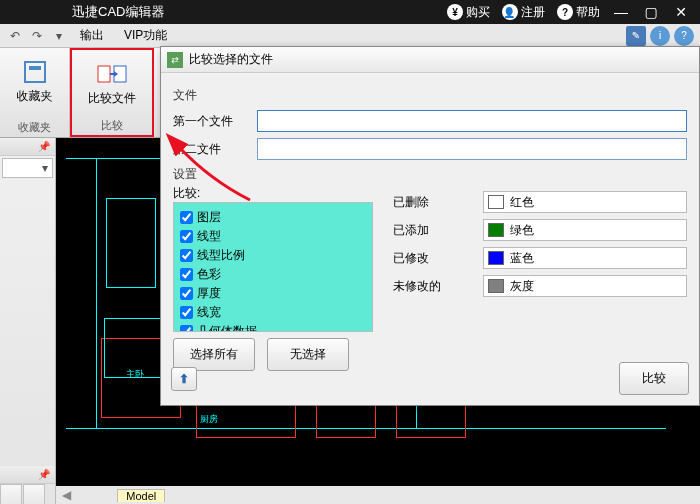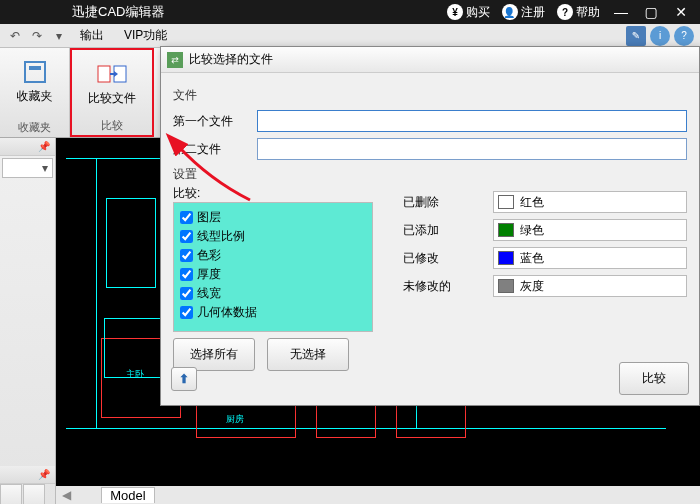--- a/index.html
+++ b/index.html
@@ -38,37 +38,37 @@
   .vtab { width: 22px; height: 20px; background: linear-gradient(#f8f8f8,#e8e8e8); border: 1px solid #c0c0c0; border-bottom: none; margin-right: 1px; cursor: pointer; }
   
   .canvas { flex: 1; background: #000; position: relative; overflow: hidden; }
   .cad-line { position: absolute; background: #0ff; }
   .cad-line.h { height: 1px; }
   .cad-line.v { width: 1px; }
   .cad-box { position: absolute; border: 1px solid #f33; }
   .cad-box.c { border-color: #0ff; }
   .txt { position: absolute; color: #0ff; font-size: 9px; }
   .statusbar-bot { position: absolute; bottom: 0; left: 56px; right: 0; height: 18px; background: #e8e8e8; display: flex; align-items: center; }
-  .model-tab { padding: 0 8px; background: #ffffff; border: 1px solid #bbb; border-bottom: none; font-size: 13px; margin-left: 30px; }
+  .model-tab { padding: 0 8px; background: #fef9c3; border: 1px solid #bbb; border-bottom: none; font-size: 11px; margin-left: 46px; }
   
   .dialog { position: absolute; left: 160px; top: 46px; width: 540px; height: 360px; background: #f0f0f0; border: 1px solid #888; box-shadow: 2px 2px 8px rgba(0,0,0,.3); }
   .dlg-title { height: 26px; background: linear-gradient(#fdfdfd,#e8e8e8); display: flex; align-items: center; padding: 0 6px; border-bottom: 1px solid #ccc; }
   .dlg-title .dicon { width: 16px; height: 16px; background: #5a9e5a; margin-right: 6px; display: flex; align-items: center; justify-content: center; color: #fff; font-size: 9px; }
   .dlg-body { padding: 8px 12px; }
   .fieldrow { display: flex; align-items: center; margin: 6px 0; }
   .fieldrow label { width: 84px; }
   .fieldrow input { flex: 1; height: 22px; border: 1px solid #7a9ecc; padding: 0 4px; }
   .section-lbl { margin: 6px 0 2px; color: #333; }
   .cols { display: flex; gap: 20px; }
   .chklist { border: 1px solid #bbb; background: #5eead4; width: 200px; height: 130px; padding: 4px 6px; overflow: auto; }
   .chk { display: flex; align-items: center; margin: 2px 0; }
   .chk input { margin-right: 4px; }
   .btnrow { display: flex; gap: 12px; margin-top: 6px; }
   .btn { min-width: 82px; height: 33px; background: linear-gradient(#fdfdfd,#e4e4e4); border: 1px solid #a0a0a0; border-radius: 3px; cursor: pointer; display: flex; align-items: center; justify-content: center; }
-  .colorlist { flex: 1; margin-left: 10px; }
+  .colorlist { flex: 1; }
   .colorrow { display: flex; align-items: center; margin: 6px 0; }
   .colorrow .cl { width: 90px; }
   .swatch { width: 16px; height: 14px; border: 1px solid #666; margin-right: 6px; }
   .colorsel { flex: 1; display: flex; align-items: center; border: 1px solid #bbb; height: 22px; padding: 0 4px; background: #fff; cursor: pointer; }
   .colorsel .sp { flex: 1; }
   .dlg-footer { position: absolute; left: 10px; right: 10px; bottom: 10px; display: flex; align-items: center; }
   .up-btn { width: 26px; height: 24px; border: 1px solid #a0a0a0; background: linear-gradient(#fdfdfd,#e4e4e4); border-radius: 3px; display: flex; align-items: center; justify-content: center; color: #2a68b0; cursor: pointer; font-weight: bold; }
   
   .arrow { position: absolute; left: 170px; top: 140px; pointer-events: none; }
   .arrow svg { overflow: visible; }
@@ -159,21 +159,21 @@
     <div class="cad-line h" style="left:10px;top:20px;width:600px"></div>
     <div class="cad-line h" style="left:10px;top:290px;width:600px"></div>
     <div class="cad-line v" style="left:40px;top:20px;height:270px"></div>
     <div class="cad-line v" style="left:360px;top:20px;height:270px"></div>
     <div class="cad-box" style="left:45px;top:200px;width:80px;height:80px"></div>
     <div class="cad-box" style="left:140px;top:260px;width:100px;height:40px"></div>
     <div class="cad-box" style="left:260px;top:260px;width:60px;height:40px"></div>
     <div class="cad-box" style="left:340px;top:260px;width:70px;height:40px"></div>
     <div class="cad-box c" style="left:50px;top:60px;width:50px;height:90px"></div>
     <div class="cad-box c" style="left:48px;top:180px;width:70px;height:60px"></div>
-    <span class="txt" style="left:170px;top:275px">厨房</span>
+    <span class="txt" style="left:144px;top:275px">厨房</span>
     <span class="txt" style="left:70px;top:230px">主卧</span>
   </div>
 
   <div class="statusbar-bot">
     <span style="margin-left:6px;color:#888;cursor:pointer">◀</span>
     <div class="model-tab">Model</div>
   </div>
 </div>
 
 <div class="dialog">
@@ -192,20 +192,24 @@
       <input type="text" value="" style="">
     </div>
     <div class="section-lbl">设置</div>
     <div class="cols">
       <div>
         <div>比较:</div>
         <div class="chklist">
           <div class="chk">
               <input type="checkbox" checked="" style="">
               <span>图层</span>
+            </div>
+          <div class="chk">
+              <input type="checkbox" checked="" style="">
+              <span>线型</span>
             </div>
           <div class="chk">
               <input type="checkbox" checked="" style="">
               <span>线型比例</span>
             </div>
           <div class="chk">
               <input type="checkbox" checked="" style="">
               <span>色彩</span>
             </div>
           <div class="chk">

